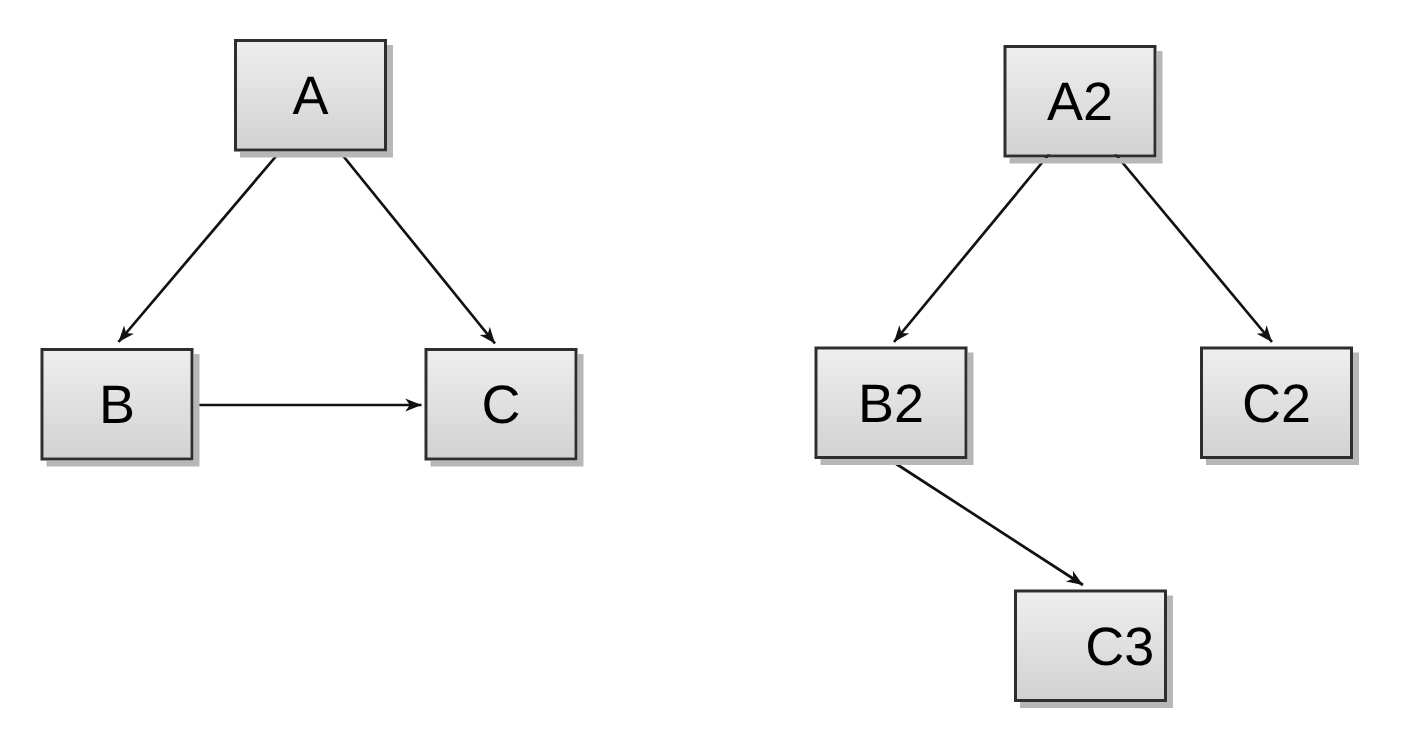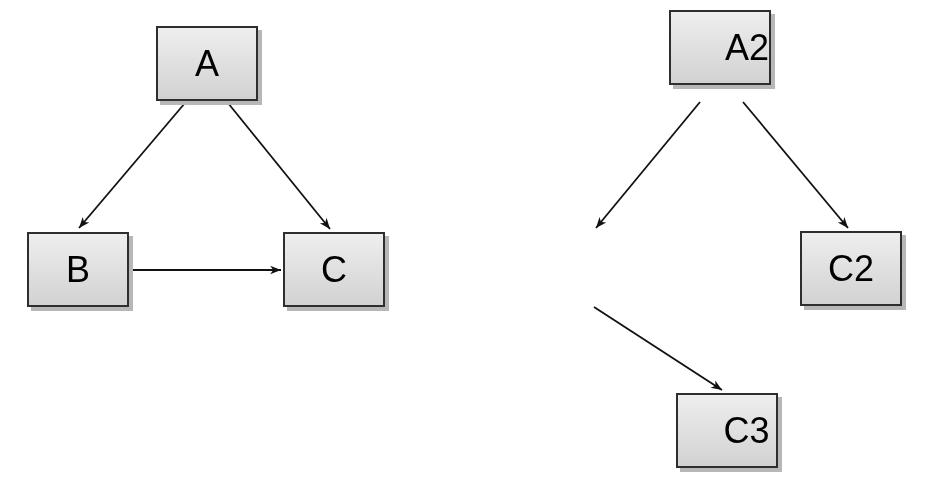--- a/index.html
+++ b/index.html
@@ -42,21 +42,21 @@
     font-size:36px;
     color:var(--label-color);
     line-height:1;
     letter-spacing:0px;
     user-select:none;
   }
   
   #node-A  {left:156px; top:26px;}
   #node-B  {left:27px;  top:232px;}
   #node-C  {left:283px; top:232px;}
-  #node-A2 {left:669px; top:10px;justify-content:flex-end;}
+  #node-A2 {left:669px; top:30px;}
   #node-B2 {left:543px; top:231px;}
   #node-C2 {left:800px; top:231px;}
   #node-C3 {left:676px; top:393px;padding-left:39px;}
 </style>
 </head>
 <body>
 
 <div class="canvas">
 
   <svg class="edges-layer" width="940" height="504" viewBox="0 0 940 504" xmlns="http://www.w3.org/2000/svg">
@@ -81,20 +81,23 @@
   <div class="node" id="node-B">
     <span class="node-label">B</span>
   </div>
   <div class="node" id="node-C">
     <span class="node-label">C</span>
   </div>
 
   <div class="node" id="node-A2">
     <span class="node-label">A2</span>
   </div>
+  <div class="node" id="node-B2">
+    <span class="node-label">B2</span>
+  </div>
   <div class="node" id="node-C2">
     <span class="node-label">C2</span>
   </div>
   <div class="node" id="node-C3">
     <span class="node-label">C3</span>
   </div>
 
 </div>
 
 </body></html>

